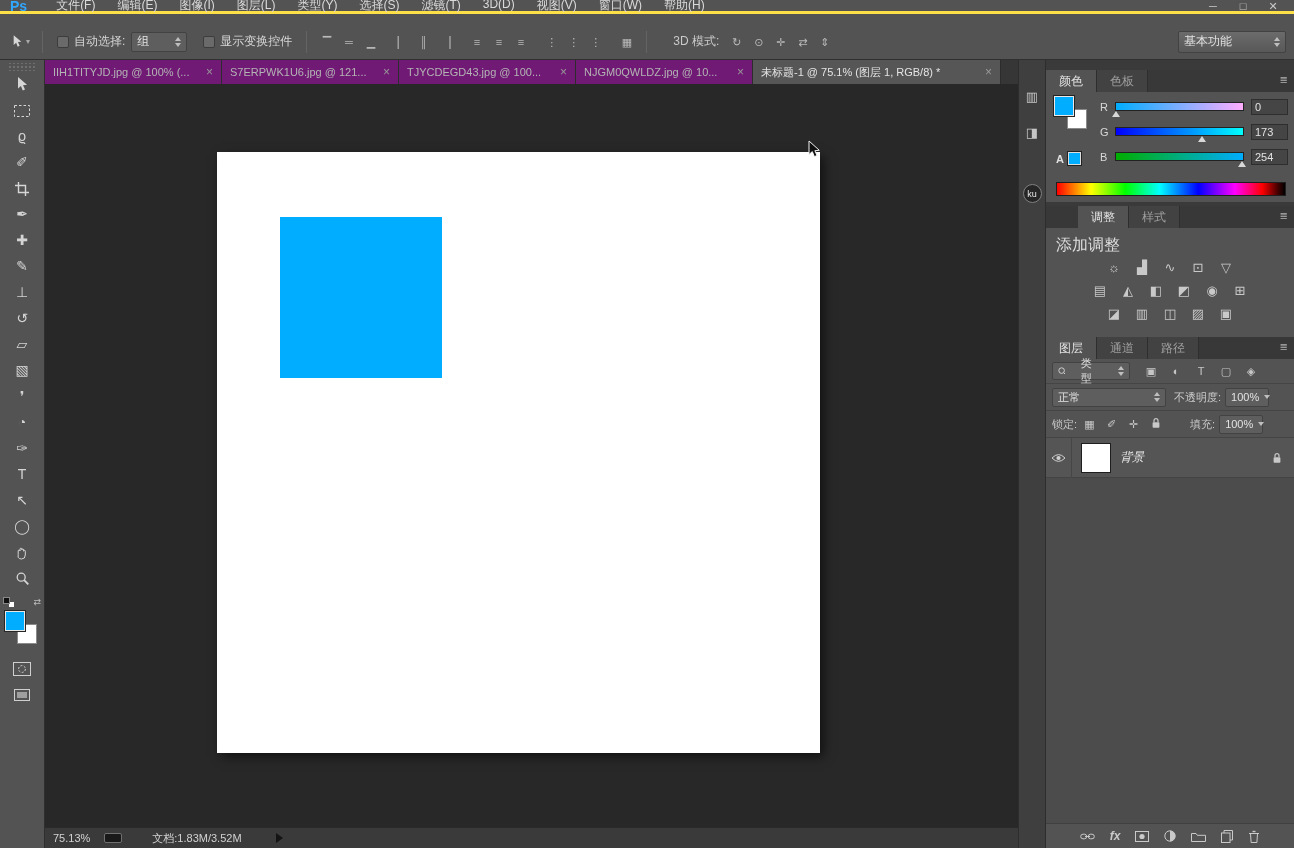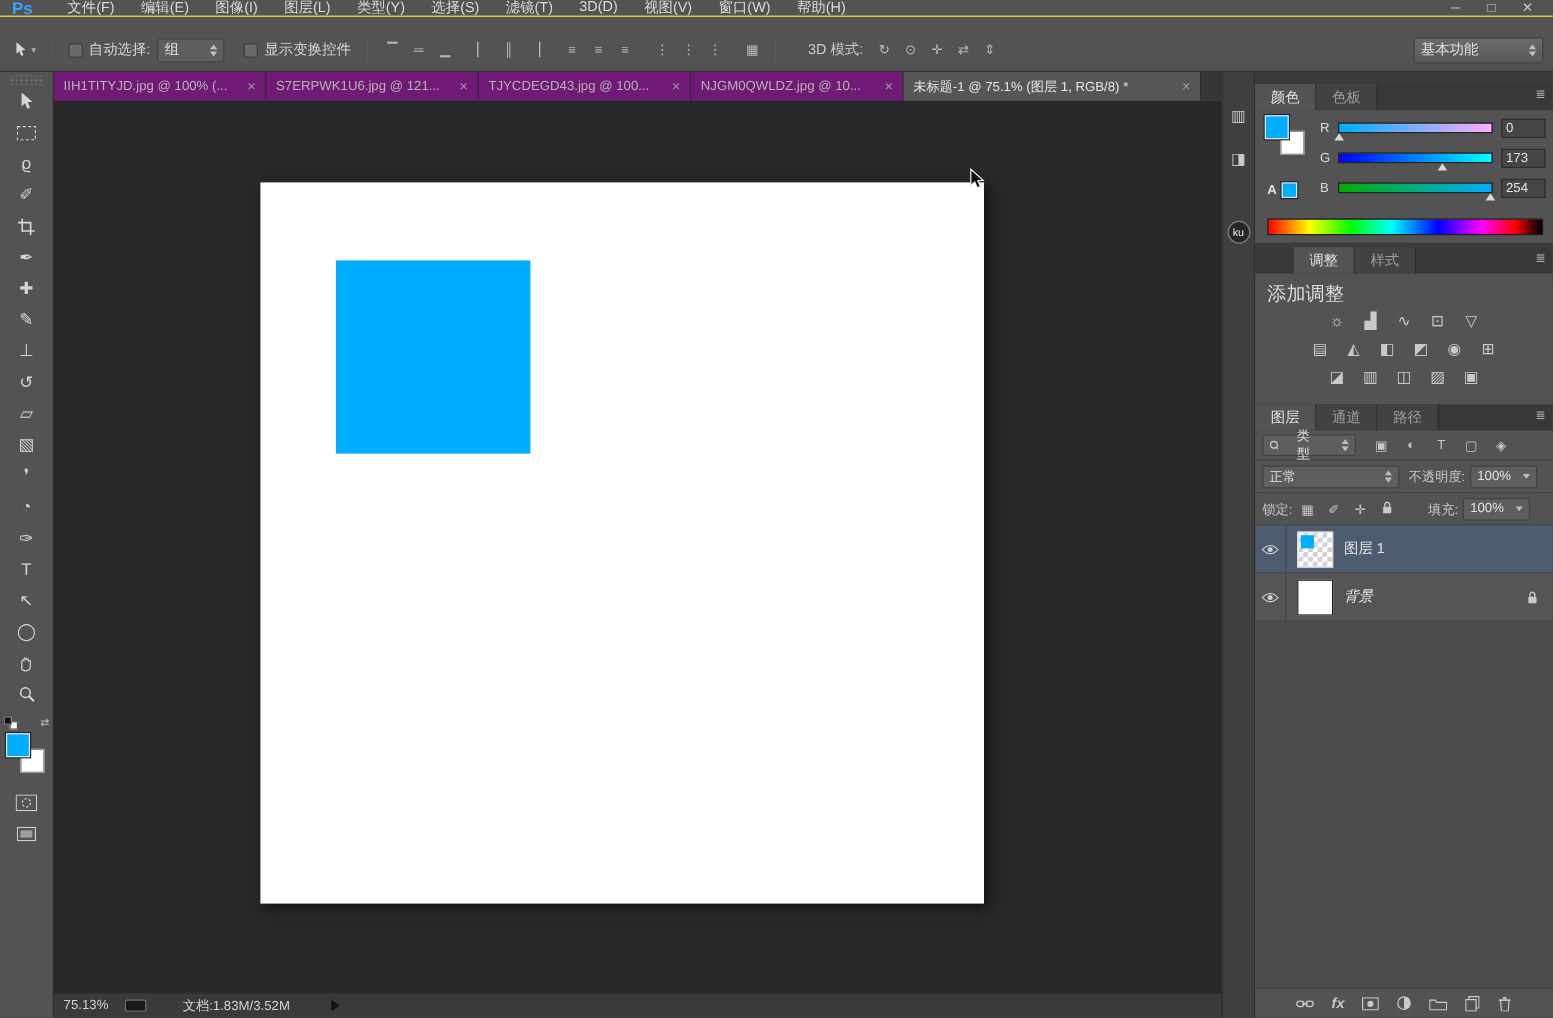--- a/index.html
+++ b/index.html
@@ -1,20 +1,20 @@
 <!DOCTYPE html>
 <html><head>
 <meta charset="utf-8">
 <style>
   html,body{margin:0;padding:0;background:#535353;overflow:hidden;}
   *{box-sizing:border-box;font-family:"Liberation Sans","DejaVu Sans",sans-serif;}
   #app{position:relative;width:1294px;height:848px;background:#535353;color:#dcdcdc;font-size:12px;-webkit-user-select:none;user-select:none;}
 
   
-  #menubar{position:absolute;left:0;top:0;width:1294px;height:14px;background:#535353;border-bottom:1px solid #fde047;display:flex;align-items:center;}
+  #menubar{position:absolute;left:0;top:0;width:1294px;height:14px;background:#535353;border-bottom:3px solid #fde047;display:flex;align-items:center;}
   #logo{color:#31a8ff;font-weight:bold;font-size:14px;margin:0 26px 0 10px;}
   #menus{display:flex;gap:16px;}
   #menus .menu-item{color:#dadada;font-size:12px;cursor:default;padding:0 3px;}
   #wincontrols{margin-left:auto;display:flex;margin-right:6px;}
   #wincontrols .winbtn{width:30px;height:22px;line-height:22px;text-align:center;color:#c9c9c9;font-size:11px;}
 
   
   #optionsbar{position:absolute;left:0;top:24px;width:1294px;height:36px;background:#535353;border-bottom:1px solid #303030;display:flex;align-items:center;padding:0 8px;}
   .vsep{width:1px;height:22px;background:#3c3c3c;border-right:1px solid #646464;margin:0 8px;}
   #tool-preset{display:inline-flex;align-items:center;gap:3px;padding:0 4px;}
@@ -109,21 +109,21 @@
   #layers-panel{top:277px;height:511px;display:flex;flex-direction:column;}
   #layers-panel .pbody{flex:1;display:flex;flex-direction:column;}
   .lp-row{display:flex;align-items:center;padding:0 6px;background:#535353;}
   #filter-row{height:25px;border-bottom:1px solid #454545;}
   #filter-combo{width:78px;height:18px;font-size:11px;gap:16px;}
   #filter-icons{display:flex;gap:11px;margin-left:14px;}
   .ficon{color:#c6c6c6;font-size:11px;width:14px;text-align:center;}
   #blend-row{height:27px;border-bottom:1px solid #454545;}
   #blend-combo{width:114px;height:19px;font-size:11px;}
   .lp-label{color:#c9c9c9;font-size:11px;margin-left:8px;}
-  .val-combo{height:19px;font-size:11px;width:56px;margin-left:4px;}
+  .val-combo{height:19px;font-size:11px;width:44px;margin-left:4px;}
   #lock-row{height:27px;border-bottom:1px solid #454545;}
   #lock-icons{display:flex;gap:9px;margin-left:6px;align-items:center;}
   .kicon{color:#c6c6c6;font-size:11px;width:13px;text-align:center;}
   #lock-row .lp-label.fill{margin-left:28px;}
   #layer-list{flex:1;background:#4c4c4c;overflow:hidden;}
   .layer-row{height:40px;display:flex;align-items:center;background:#555555;border-bottom:1px solid #444;}
   .layer-row.selected{background:#4c5b6e;}
   .eye-cell{width:26px;height:40px;display:flex;align-items:center;justify-content:center;border-right:1px solid #464646;flex:none;}
   .thumb-cell{width:30px;height:30px;margin:0 9px;flex:none;position:relative;border:1px solid #1e1e1e;}
   .layer-row.selected .thumb-cell{border-color:#ddd;}
@@ -476,32 +476,20 @@
                     <rect x="1.6" y="5.2" width="6.8" height="5.6" rx="0.8" fill="#c9c9c9"></rect>
                   </svg></span>
               </span>
             <span class="lp-label fill" data-name="fill-label">填充:</span>
             <span class="combo val-combo" data-name="fill-dropdown">
               <span data-name="fill-value">100%</span>
               <span class="dn1" data-name="chevron-down-icon"></span>
             </span>
           </div>
           <div id="layer-list" data-name="layer-list">
-            <div class="layer-row selected" data-name="layer-row">
-              <span class="eye-cell" data-name="visibility-toggle">
-                <svg width="15" height="10" viewBox="0 0 15 10" data-name="eye-icon">
-                    <path d="M1 5 Q7.5 -1.8 14 5 Q7.5 11.8 1 5 Z" fill="none" stroke="#d0d0d0"></path>
-                    <circle cx="7.5" cy="5" r="2.1" fill="#d0d0d0"></circle>
-                  </svg>
-              </span>
-              <span class="thumb-cell checker" data-name="layer-thumbnail">
-                  <span class="mini-rect" data-name="layer-content-preview" style="background: rgb(0, 173, 254);"></span>
-                </span>
-              <span class="layer-name" data-name="layer-name">图层 1</span>
-            </div>
             <div class="layer-row" data-name="layer-row">
               <span class="eye-cell" data-name="visibility-toggle">
                 <svg width="15" height="10" viewBox="0 0 15 10" data-name="eye-icon">
                     <path d="M1 5 Q7.5 -1.8 14 5 Q7.5 11.8 1 5 Z" fill="none" stroke="#d0d0d0"></path>
                     <circle cx="7.5" cy="5" r="2.1" fill="#d0d0d0"></circle>
                   </svg>
               </span>
               <span class="thumb-cell white" data-name="layer-thumbnail"></span>
               <span class="layer-name italic" data-name="layer-name">背景</span>
               <span class="row-lock" data-name="layer-lock-icon">

